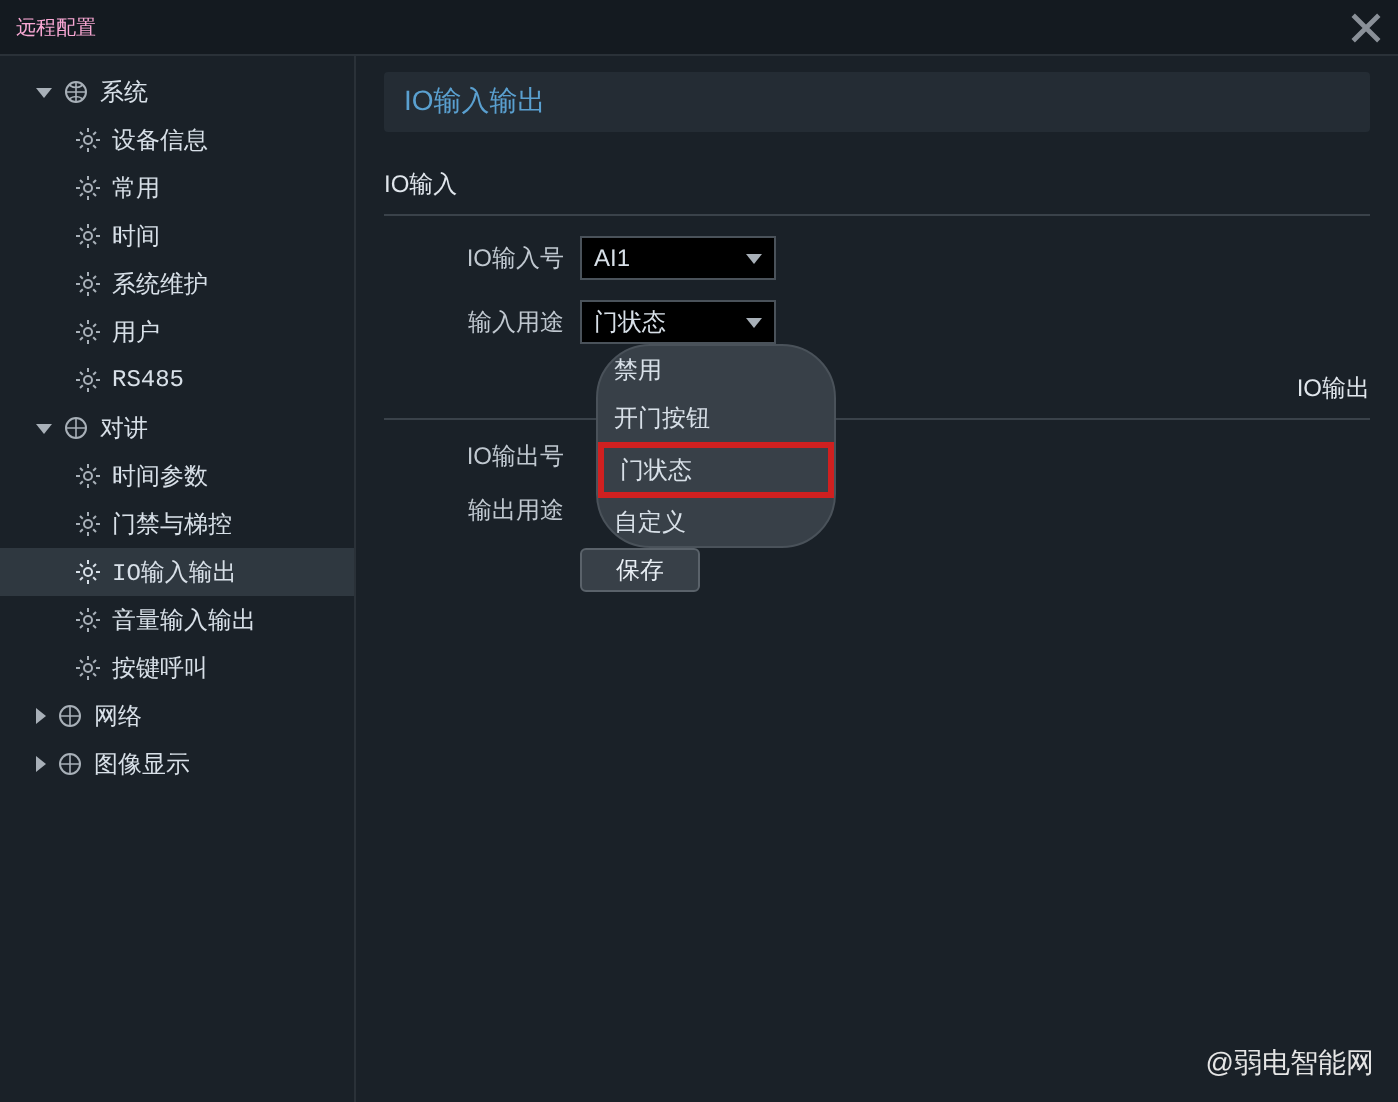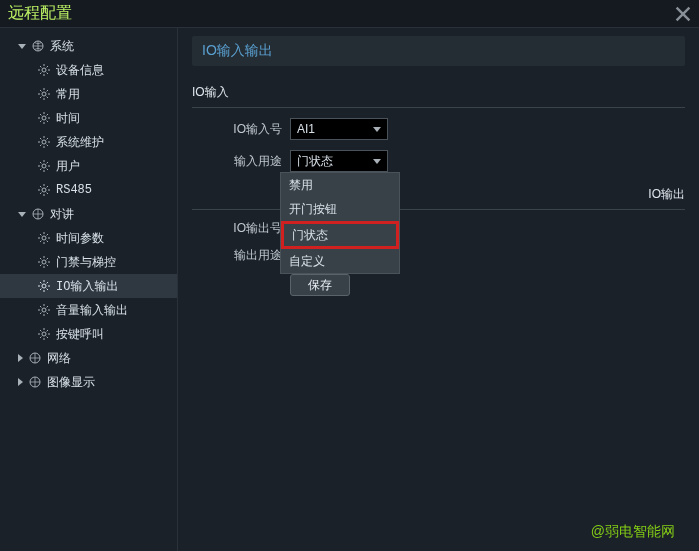--- a/index.html
+++ b/index.html
@@ -14,21 +14,21 @@
 }
 .titlebar {
   height: 28px;
   background: #141a20;
   border-bottom: 1px solid #2a3138;
   display: flex;
   align-items: center;
   justify-content: space-between;
   padding: 0 8px;
 }
-.titlebar-title { font-size: 16px; color: #bef264; text-align: center; }
+.titlebar-title { font-size: 10px; color: #f9a8d4; text-align: center; }
 .close-btn {
   width: 16px; height: 16px;
   display: flex; align-items: center; justify-content: center;
   color: #8a9098; cursor: pointer;
 }
 .body-wrap { display: flex; height: calc(100% - 28px); }
 .sidebar {
   width: 178px;
   background: #1a2128;
   border-right: 1px solid #2a3138;
@@ -139,22 +139,22 @@
   border-radius: 3px;
   color: #e8eef4;
   font-size: 12px;
   display: flex; align-items: center; justify-content: center;
   cursor: pointer;
   margin-left: 98px;
   margin-top: 6px;
 }
 .watermark {
   position: absolute;
-  right: 24px; bottom: 10px;
-  color: #84cc16;
+  right: 12px; bottom: 10px;
+  color: #e5e5e5;
   font-size: 14px;
 }
 </style>
 </head>
 <body>
 
 <div class="titlebar">
   <span class="titlebar-title">远程配置</span>
   <span class="close-btn">
     <svg viewBox="0 0 10 10">
@@ -321,21 +321,21 @@
         <span class="select-caret"></span>
       </div>
     </div>
 
     <div class="form-row" style="position:relative;">
       <span class="form-label">输入用途</span>
       <div class="select-box">
         <span>门状态</span>
         <span class="select-caret"></span>
       </div>
-      <div class="dropdown-pop" style="left:88px; top:22px;">
+      <div class="dropdown-pop" style="left:106px; top:22px;border-radius:27px;">
         <div class="dropdown-item">禁用</div>
         <div class="dropdown-item">开门按钮</div>
         <div class="dropdown-item highlight">门状态</div>
         <div class="dropdown-item">自定义</div>
       </div>
     </div>
 
     <div class="section-title" style="margin-top:4px;text-align:right;">IO输出</div>
 
     <div class="form-row">

